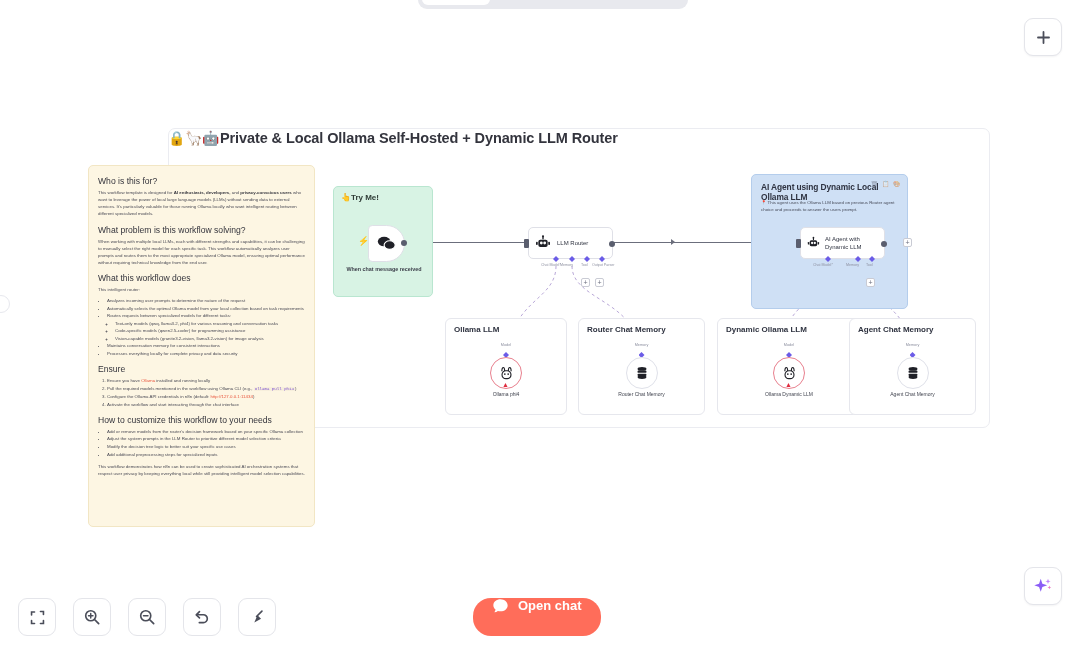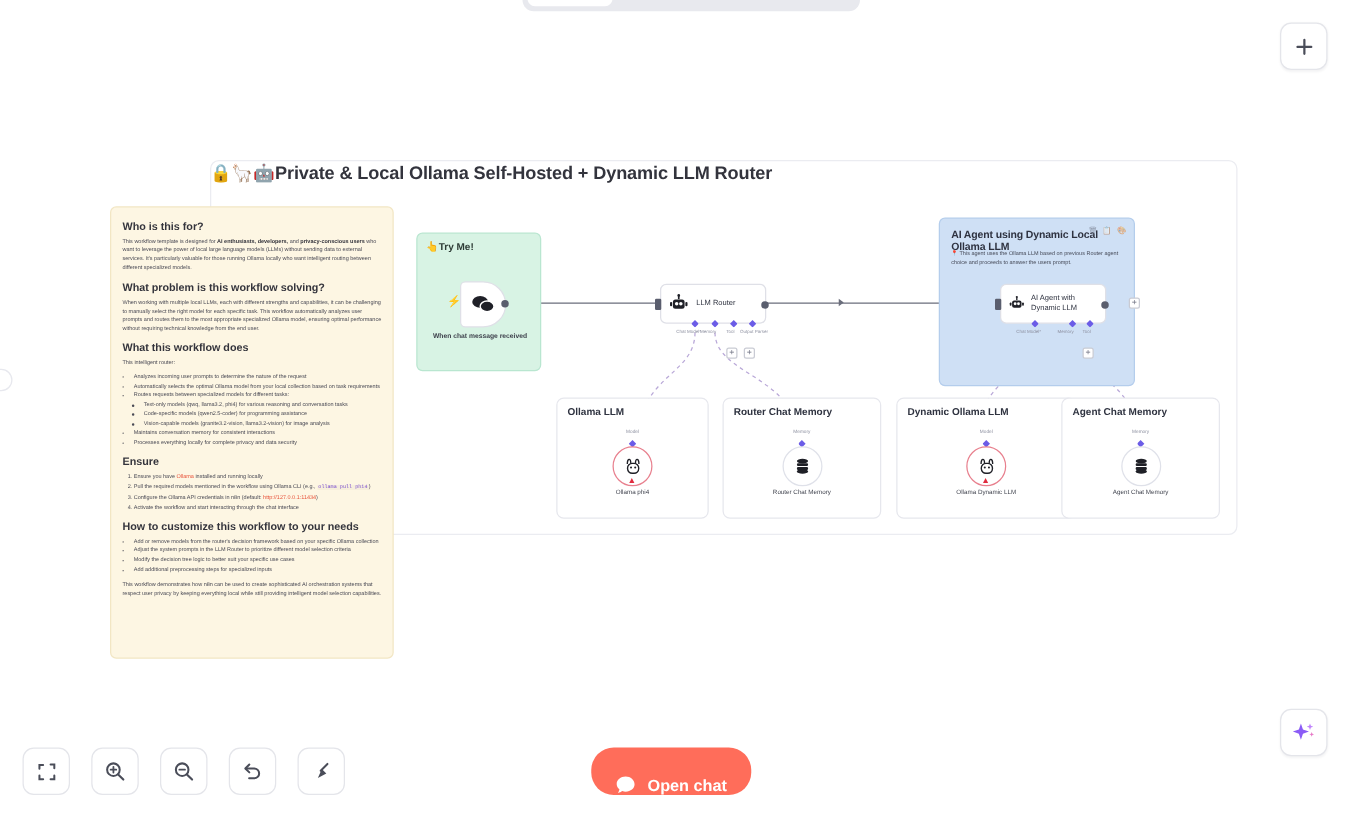--- a/index.html
+++ b/index.html
@@ -53,21 +53,21 @@
     background: transparent;
   }
 
   
   .sticky { position: absolute; border-radius: 5px; }
   .sticky-doc {
     left: 88px; top: 165px; width: 227px; height: 362px;
     background: #fdf6e3; border: 1px solid #f2e6c4;
     padding: 10px 9px 8px 9px; overflow: hidden;
   }
-  .sticky-doc h3 { font-size: 8.6px; font-weight: 700; color: #34343c; margin: 7px 0 3px; }
+  .sticky-doc h3 { font-size: 8.6px; font-weight: 400; color: #34343c; margin: 7px 0 3px; }
   .sticky-doc h3:first-child { margin-top: 0; }
   .sticky-doc p { font-size: 4.4px; line-height: 1.62; color: #4a4a55; margin-bottom: 4px; }
   .sticky-doc ul, .sticky-doc ol { margin: 0 0 4px 9px; }
   .sticky-doc li { font-size: 4.4px; line-height: 1.62; color: #4a4a55; margin-bottom: .5px; }
   .sticky-doc ul ul { margin: 0 0 0 8px; list-style-type: circle; }
   .sticky-doc b { font-weight: 700; color: #34343c; }
   .sticky-doc .lnk { color: #e8543c; }
   .sticky-doc code {
     font-family: "Liberation Mono", monospace; font-size: 4.1px;
     color: #7b4fd0; background: #f7efdc; padding: 0 1px;
@@ -200,21 +200,21 @@
   .tb-btn {
     width: 38px; height: 38px; border-radius: 9px; background: #fff;
     border: 1px solid #e4e5ea; display: flex; align-items: center;
     justify-content: center; cursor: pointer;
   }
 
   
   #open-chat-btn {
     position: absolute; left: 473px; top: 598px; height: 38px;
     background: #ff6d5a; border-radius: 18px; color: #fff;
-    display: flex; align-items: flex-end; gap: 9px; padding: 0 19px;
+    display: flex; align-items: flex-start; gap: 9px; padding: 0 19px;
     font-size: 13px; font-weight: 600; cursor: pointer; border: none;
   }
 
   
   #left-handle {
     position: absolute; left: -8px; top: 295px; width: 18px; height: 18px;
     border: 1px solid #e7e8ee; border-radius: 50%; background: #fff;
   }
 </style>
 </head>

